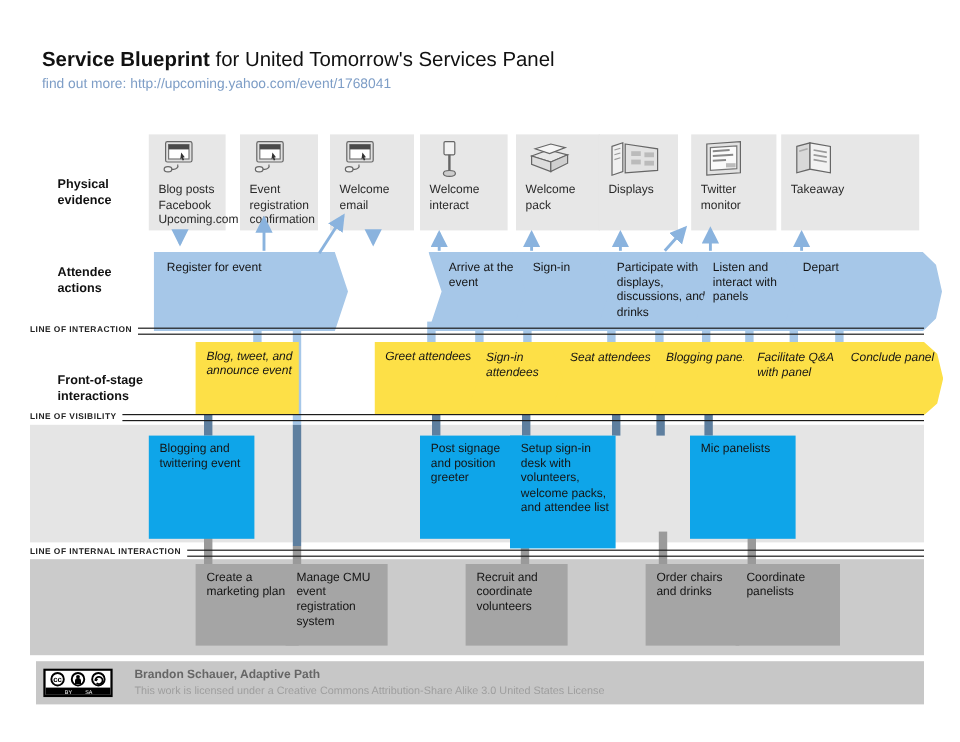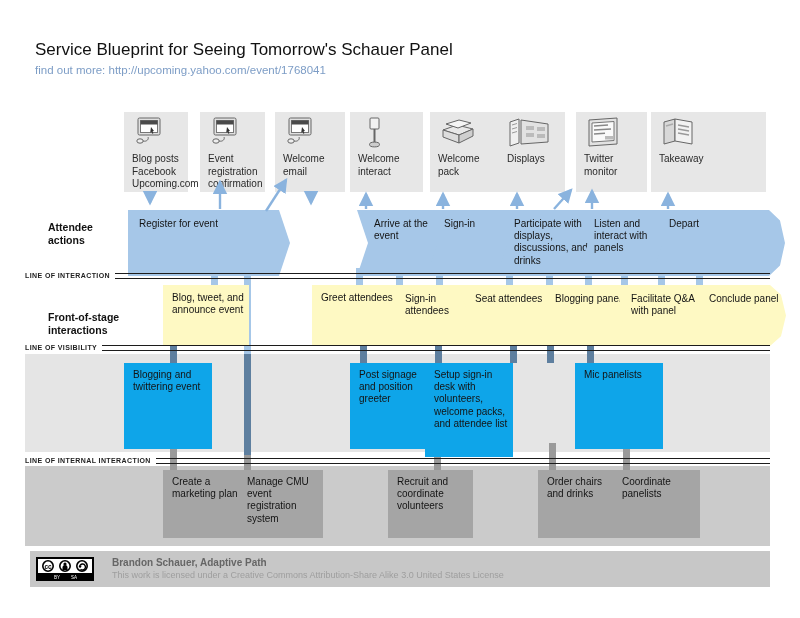--- a/index.html
+++ b/index.html
@@ -1,36 +1,36 @@
 <!DOCTYPE html>
 <html><head>
 <meta charset="utf-8">
 <style>
   html,body{margin:0;padding:0;background:#fff;}
   .page{position:relative;width:800px;height:618px;background:#fff;overflow:hidden;
         font-family:"Liberation Sans",sans-serif;color:#1b1b1b;}
   .abs{position:absolute;}
   
   .title{font-size:17px;color:#111;}
-  .title b{font-weight:normal;}
+  .title b{font-weight:bold;}
   .subtitle{font-size:11.5px;color:#7d9dc6;text-decoration:none;cursor:pointer;}
   
   .rowlabel{font-size:10.5px;font-weight:bold;color:#111;line-height:1.25;}
   
   .evcol{background:#e7e7e7;z-index:1;}
   .evlabel{position:absolute;left:8px;top:41px;right:4px;font-size:10px;line-height:1.25;color:#2a2a2a;}
   .evicon{position:absolute;left:7px;top:4px;}
   
   .band-back{background:#e5e5e5;z-index:0;}
   .band-support{background:#cbcbcb;z-index:0;}
   .band-footer{background:#c7c7c7;z-index:0;}
   
   .box{font-size:10px;line-height:1.22;color:#141414;z-index:2;}
   .att{background:#a6c7e8;height:58px;}
-  .fro{background:#fef9c3;height:53px;}
+  .fro{background:#fde047;height:53px;font-style:italic;}
   .chev-first{clip-path:polygon(0 0,calc(100% - 11px) 0,100% 50%,calc(100% - 11px) 100%,0 100%);}
   .chev-mid{clip-path:polygon(0 0,calc(100% - 11px) 0,100% 50%,calc(100% - 11px) 100%,0 100%,11px 50%);}
   .chev-round{clip-path:polygon(0 0,calc(100% - 16px) 0,calc(100% - 5px) 16%,100% 50%,calc(100% - 5px) 84%,calc(100% - 16px) 100%,0 100%,11px 50%);}
   .rect{clip-path:none;}
   .pad-first{padding:8px 5px 0 11px;}
   .pad-mid{padding:8px 4px 0 17px;}
   .pad-rect{padding:7px 5px 0 9px;}
   .backbox{background:#0ea5e9;height:80px;padding:6px 5px 0 9px;}
   .supbox{background:#a5a5a5;height:62px;padding:6px 5px 0 9px;}
   
@@ -46,23 +46,24 @@
   .ftauthor{font-size:10px;font-weight:bold;color:#666;}
   .ftlicense{font-size:9px;color:#9e9e9e;}
   svg{display:block;}
   .arrows{z-index:4;pointer-events:none;}
 </style>
 </head>
 <body>
 
 <div class="page">
 
-  <div class="abs title" style="left:35px;top:40px;"><b>Service Blueprint</b><span> for Seeing Tomorrow's Schauer Panel</span></div>
+  <div class="abs title" style="left:35px;top:40px;"><b>Service Blueprint</b><span> for United Tomorrow's Services Panel</span></div>
   <div class="abs subtitle" style="left:35px;top:64px;">find out more: http://upcoming.yahoo.com/event/1768041</div>
 
+  <div class="abs rowlabel" style="left:48px;top:148px;width:80px;">Physical evidence</div>
   <div class="abs rowlabel" style="left:48px;top:221px;width:80px;">Attendee actions</div>
   <div class="abs rowlabel" style="left:48px;top:289px;width:92px;margin-top:22px;">Front-of-stage interactions</div>
   <div class="abs rowlabel" style="left:48px;top:371px;width:92px;">Back-of-stage interactions</div>
   <div class="abs rowlabel" style="left:48px;top:479px;width:80px;">Support processes</div>
 
   <div class="abs band-back" style="left:25px;top:354px;width:745px;height:98px;"></div>
   <div class="abs band-support" style="left:25px;top:466px;width:745px;height:80px;"></div>
 
   <div class="abs evcol" style="left:124px;top:112px;width:64px;height:80px;">
     <span class="evicon">

